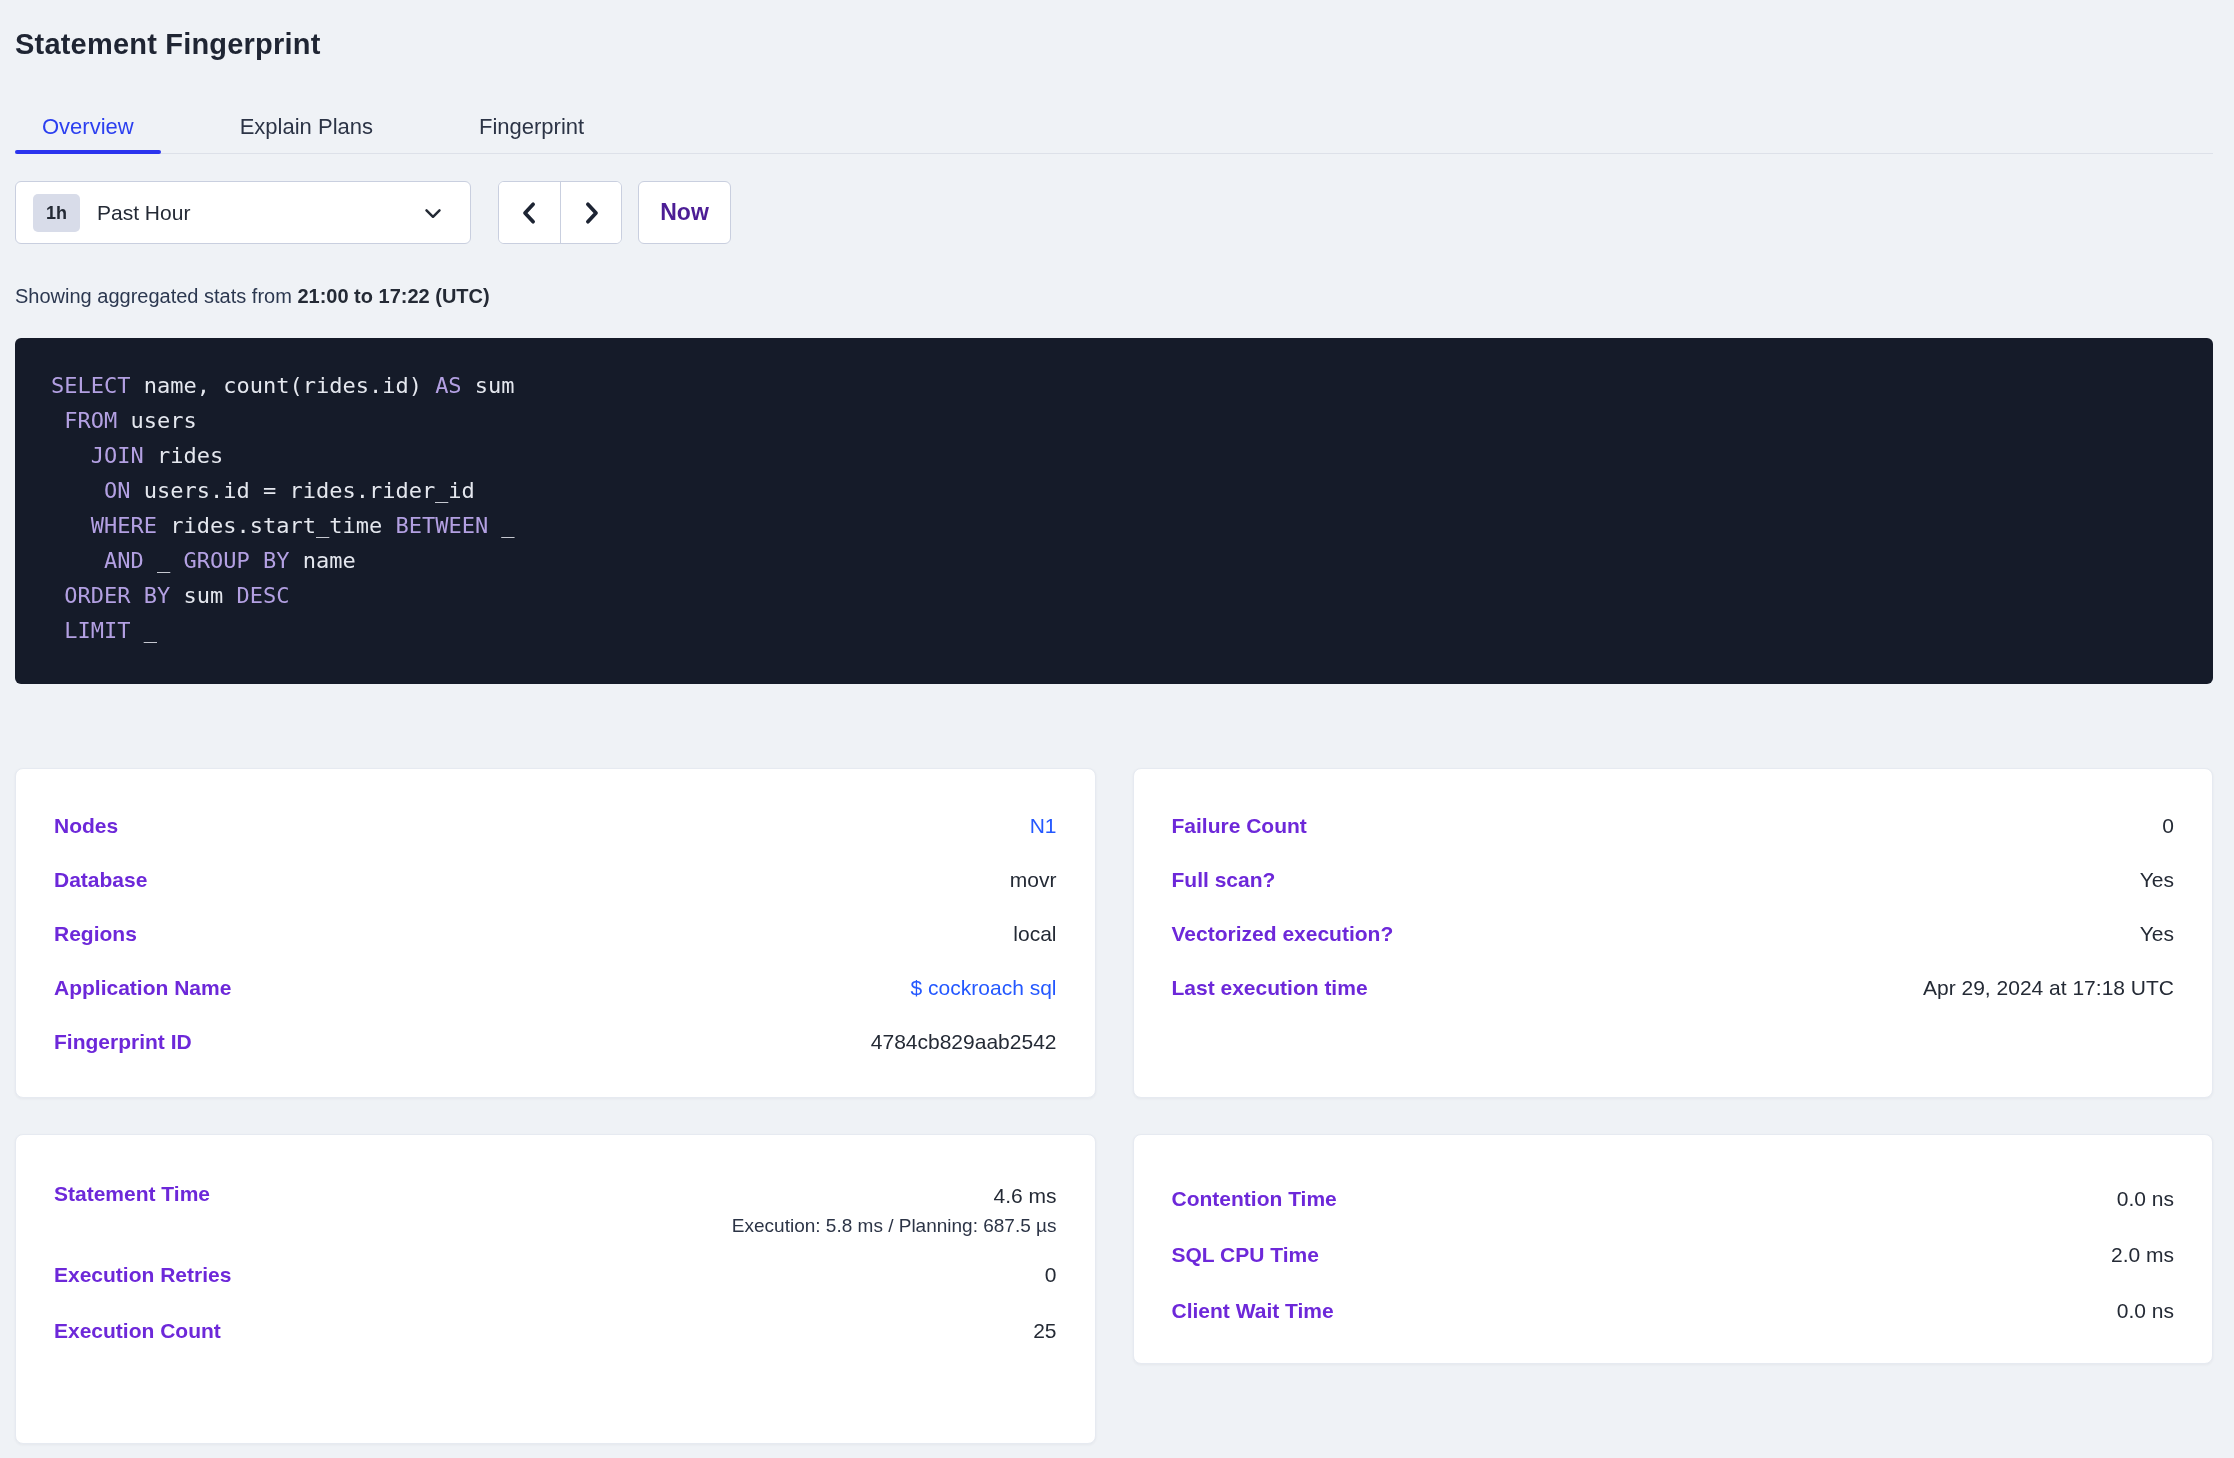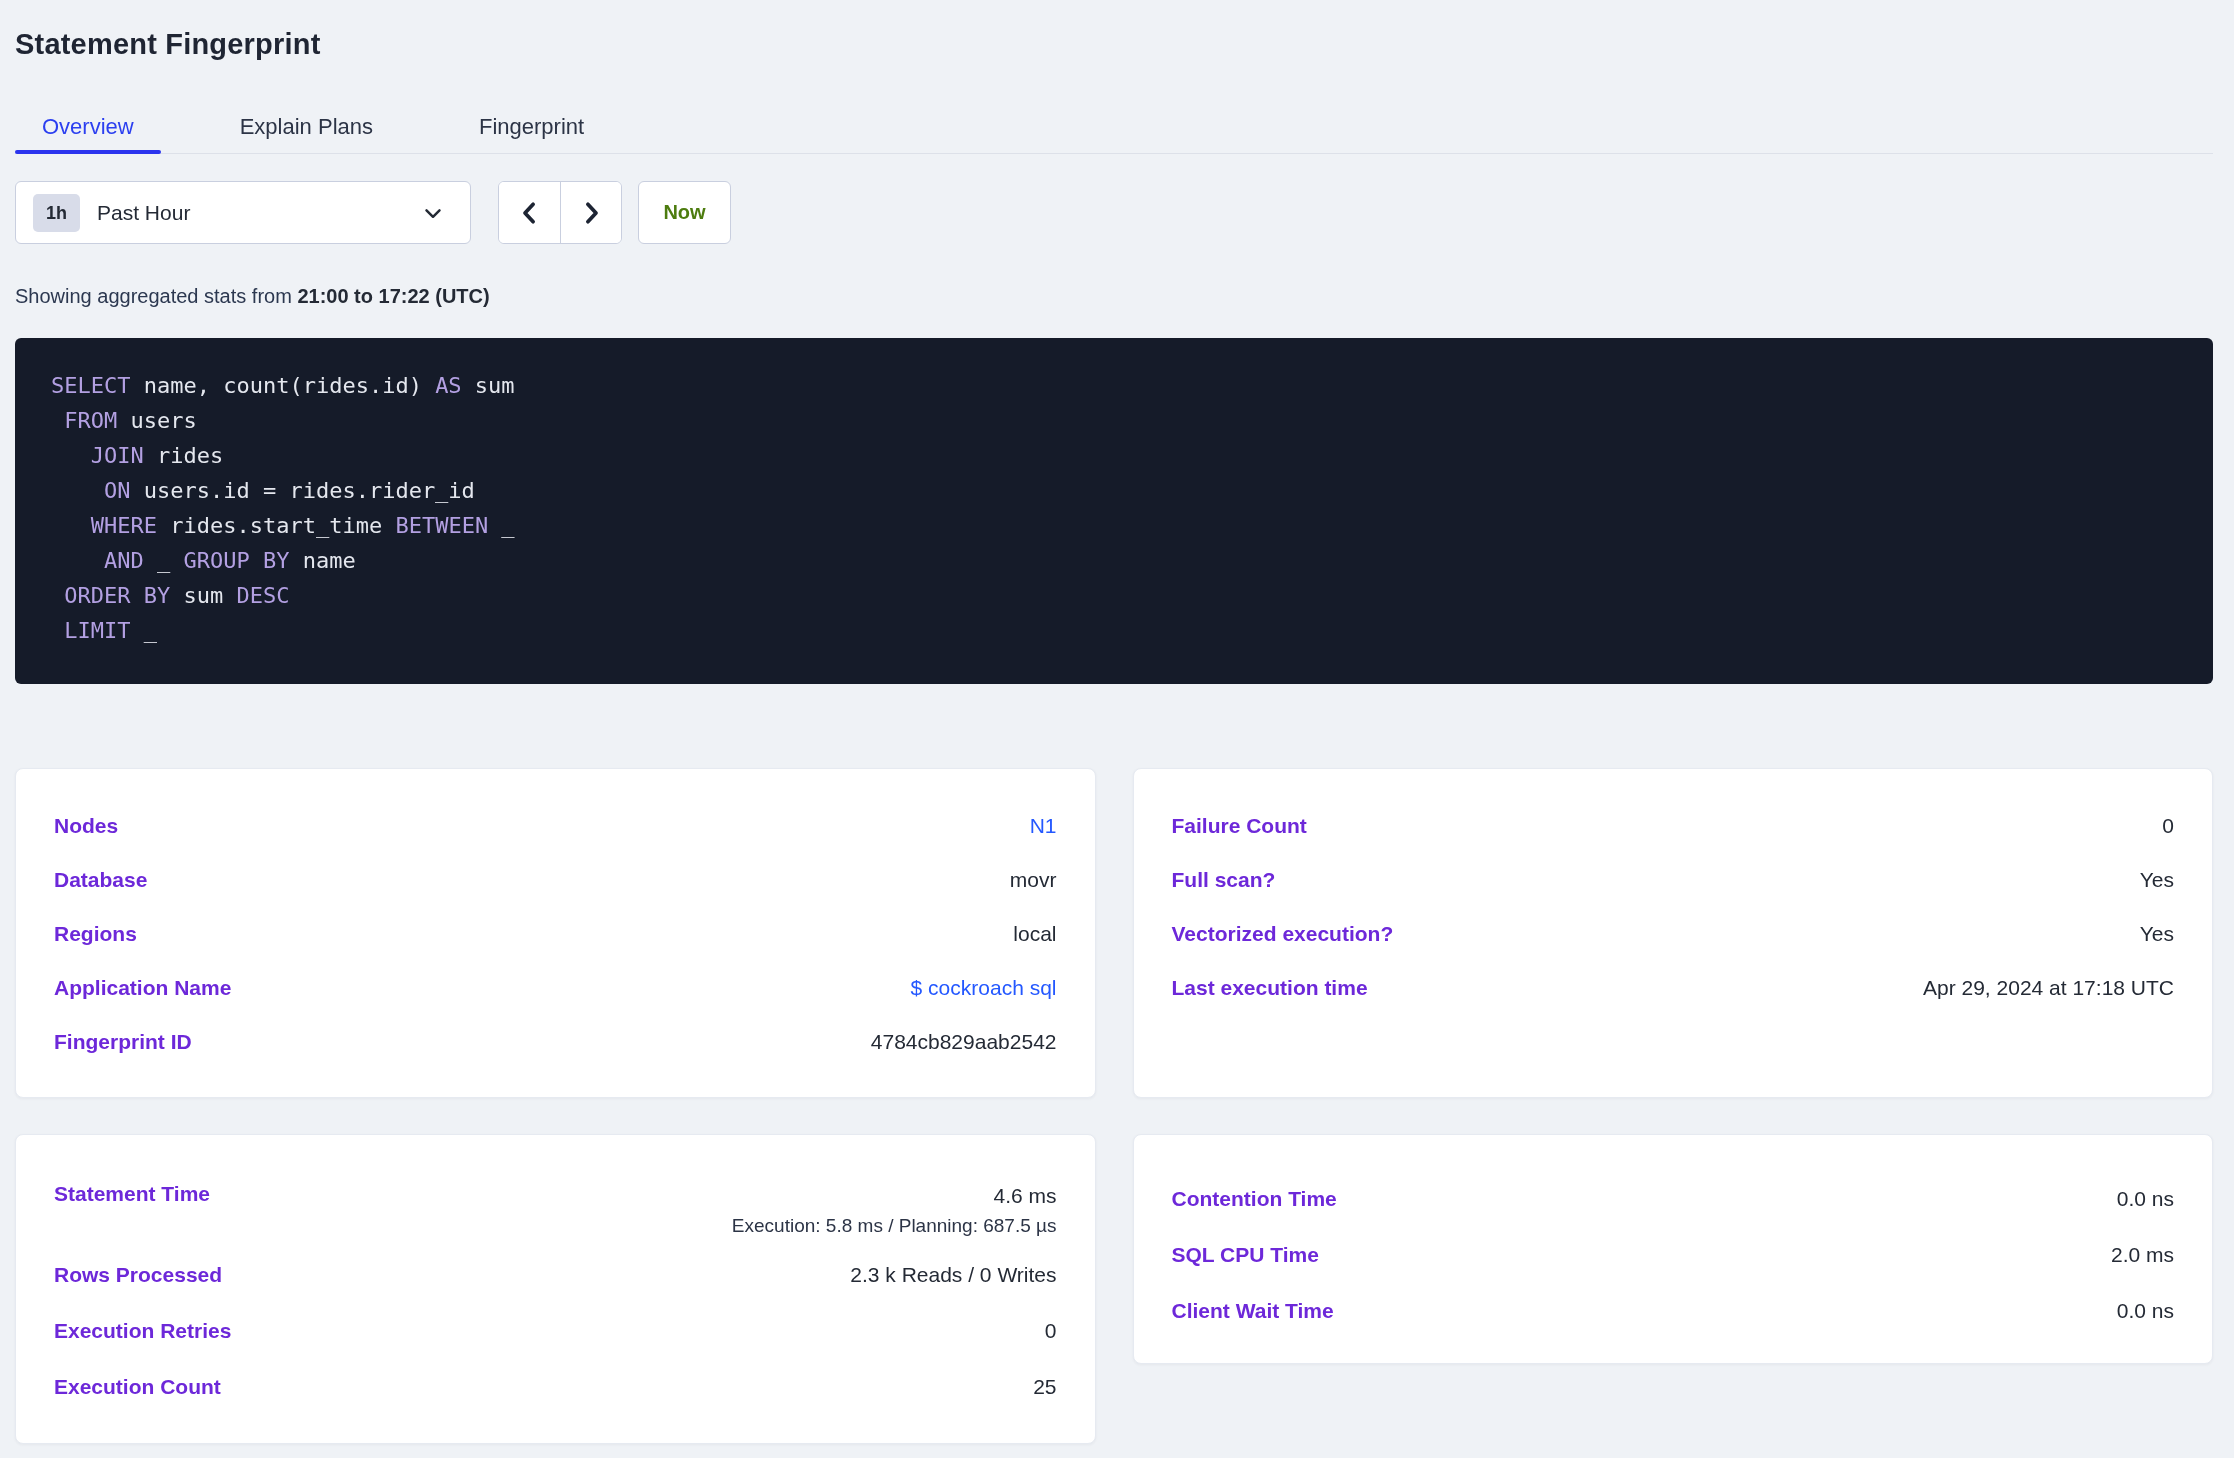--- a/index.html
+++ b/index.html
@@ -63,21 +63,21 @@
   .pager-btn {
     width: 61px; border: none; background: #fff; padding: 0;
     display: flex; align-items: center; justify-content: center;
     cursor: pointer;
   }
   .pager-btn + .pager-btn { border-left: 1px solid #c9cfdf; }
   .now-btn {
     margin-left: 16px; width: 93px; height: 63px;
     background: #fff; border: 1px solid #c9cfdf; border-radius: 6px;
     font-family: "Liberation Sans", sans-serif;
-    font-size: 20px; font-weight: 600; color: #4d7c0f;
+    font-size: 23px; font-weight: 600; color: #4c1d95;
     display: flex; align-items: center; justify-content: center;
     cursor: pointer;
   }
 
   
   .statsline { margin-top: 40px; font-size: 20px; line-height: 24px; color: #2c3850; }
   .statsline b { font-weight: 700; color: #242a35; }
 
   
   .sqlbox {
@@ -218,24 +218,20 @@
       </div>
     <div class="card card-bl">
         <div class="srow multi">
           <span class="lbl">Statement Time</span>
           <span class="vcol">
             <span class="val">4.6 ms</span>
             <span class="subval">Execution: 5.8 ms / Planning: 687.5 µs</span>
           </span>
         </div>
         <div class="srow">
-          <span class="lbl">Rows Processed</span>
-          <span class="val">2.3 k Reads / 0 Writes</span>
-        </div>
-        <div class="srow">
           <span class="lbl">Execution Retries</span>
           <span class="val">0</span>
         </div>
         <div class="srow">
           <span class="lbl">Execution Count</span>
           <span class="val">25</span>
         </div>
       </div>
     <div class="card card-br">
         <div class="srow">

